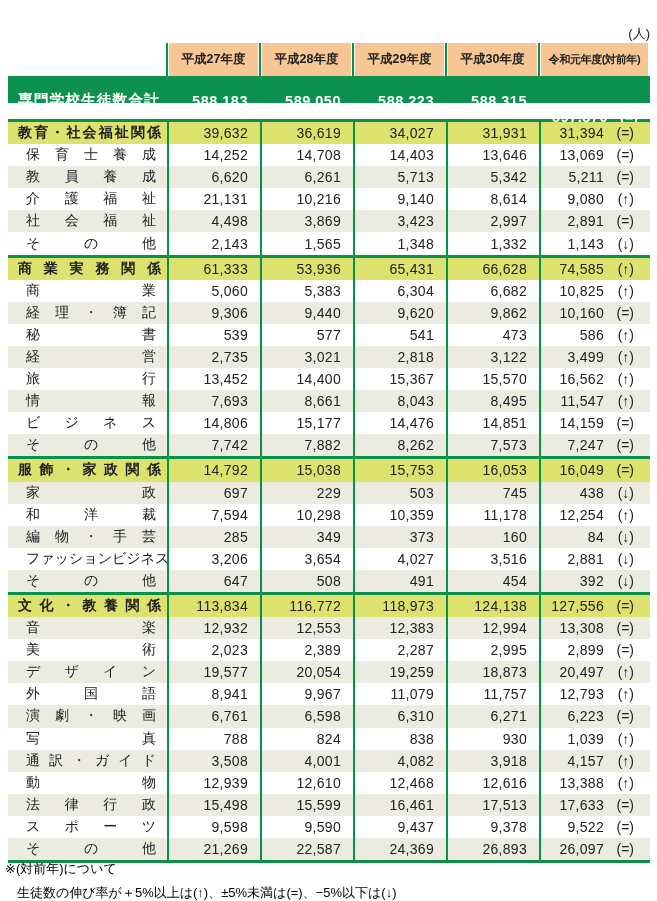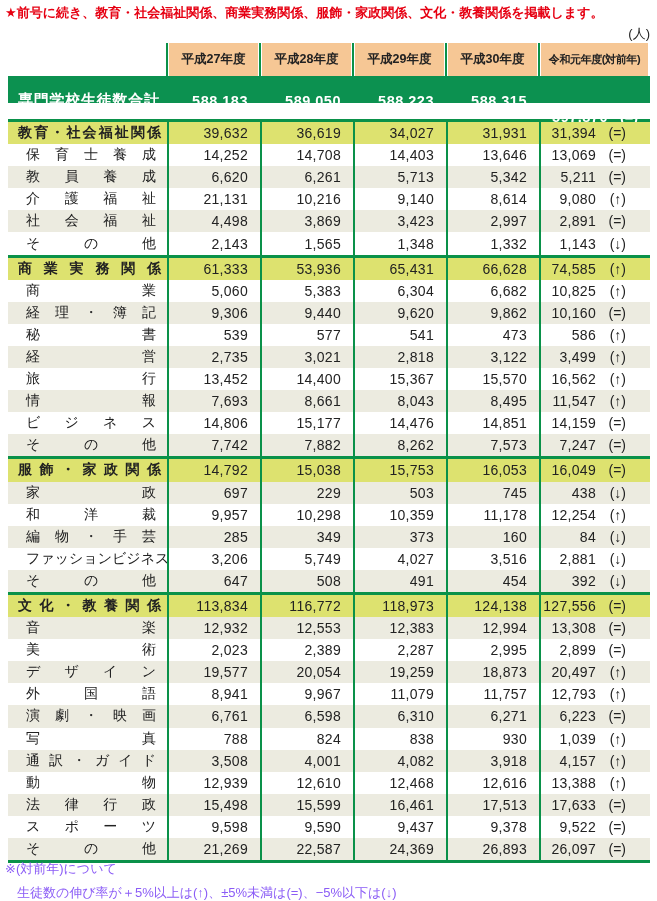--- a/index.html
+++ b/index.html
@@ -30,34 +30,33 @@
   .totalrow .trend{width:30px;text-align:right;letter-spacing:0;}
   
   .tbody{margin-top:16px;border-top:3px solid #0a9149;border-bottom:3px solid #0a9149;}
   .section{border-top:3px solid #0a9149;}
   .section:first-child{border-top:none;}
   .row{height:22.1px;font-size:14px;}
   .row .c{height:100%;display:flex;align-items:center;box-sizing:border-box;}
   .row .lab{justify-content:space-between;padding:0 11px 0 18px;white-space:nowrap;color:#222;}
   .row.cat .lab{padding:0 6px 0 10px;font-weight:bold;}
   .row .num{justify-content:flex-end;padding-right:12px;border-left:2px solid #0a9149;letter-spacing:0.3px;}
-  .row .num.last{padding-right:24px;}
+  .row .num.last{padding-right:16px;}
   .row .trend{width:30px;text-align:right;letter-spacing:0;}
   .row.cat .c{background:#dde26f;}
   .row.white .c{background:#ffffff;}
   .row.gray .c{background:#ecebe0;}
   
-  .footnote{position:absolute;left:5px;top:860px;font-size:13px;color:#8b5cf6;line-height:17px;}
+  .footnote{position:absolute;left:5px;top:860px;font-size:13px;color:#000000;line-height:17px;}
   .footnote .l2{padding-left:12px;margin-top:7px;}
 </style>
 </head>
 <body>
 
 <div class="page">
-  <div class="note">★前号に続き、教育・社会福祉関係、商業実務関係、服飾・家政関係、文化・教養関係を掲載します。</div>
   <div class="unit">(人)</div>
 
   <div class="tablewrap">
     <div class="yearhead grid" id="yearhead">
         <div class="spacer"></div>
         <div class="hcell">平成27年度</div>
         <div class="hcell">平成28年度</div>
         <div class="hcell">平成29年度</div>
         <div class="hcell">平成30年度</div>
         <div class="hcell last">令和元年度(対前年)</div>
@@ -358,21 +357,21 @@
               <span>438</span>
               <span class="trend">(↓)</span>
             </div>
           </div>
           <div class="row grid white">
             <div class="c lab">
               <span>和</span>
               <span>洋</span>
               <span>裁</span>
             </div>
-            <div class="c num">9,957</div>
+            <div class="c num">7,594</div>
             <div class="c num">10,298</div>
             <div class="c num">10,359</div>
             <div class="c num">11,178</div>
             <div class="c num last">
               <span>12,254</span>
               <span class="trend">(↑)</span>
             </div>
           </div>
           <div class="row grid gray">
             <div class="c lab">
@@ -398,21 +397,21 @@
               <span>ッ</span>
               <span>シ</span>
               <span>ョ</span>
               <span>ン</span>
               <span>ビ</span>
               <span>ジ</span>
               <span>ネ</span>
               <span>ス</span>
             </div>
             <div class="c num">3,206</div>
-            <div class="c num">5,749</div>
+            <div class="c num">3,654</div>
             <div class="c num">4,027</div>
             <div class="c num">3,516</div>
             <div class="c num last">
               <span>2,881</span>
               <span class="trend">(↓)</span>
             </div>
           </div>
           <div class="row grid gray">
             <div class="c lab">
               <span>そ</span>

